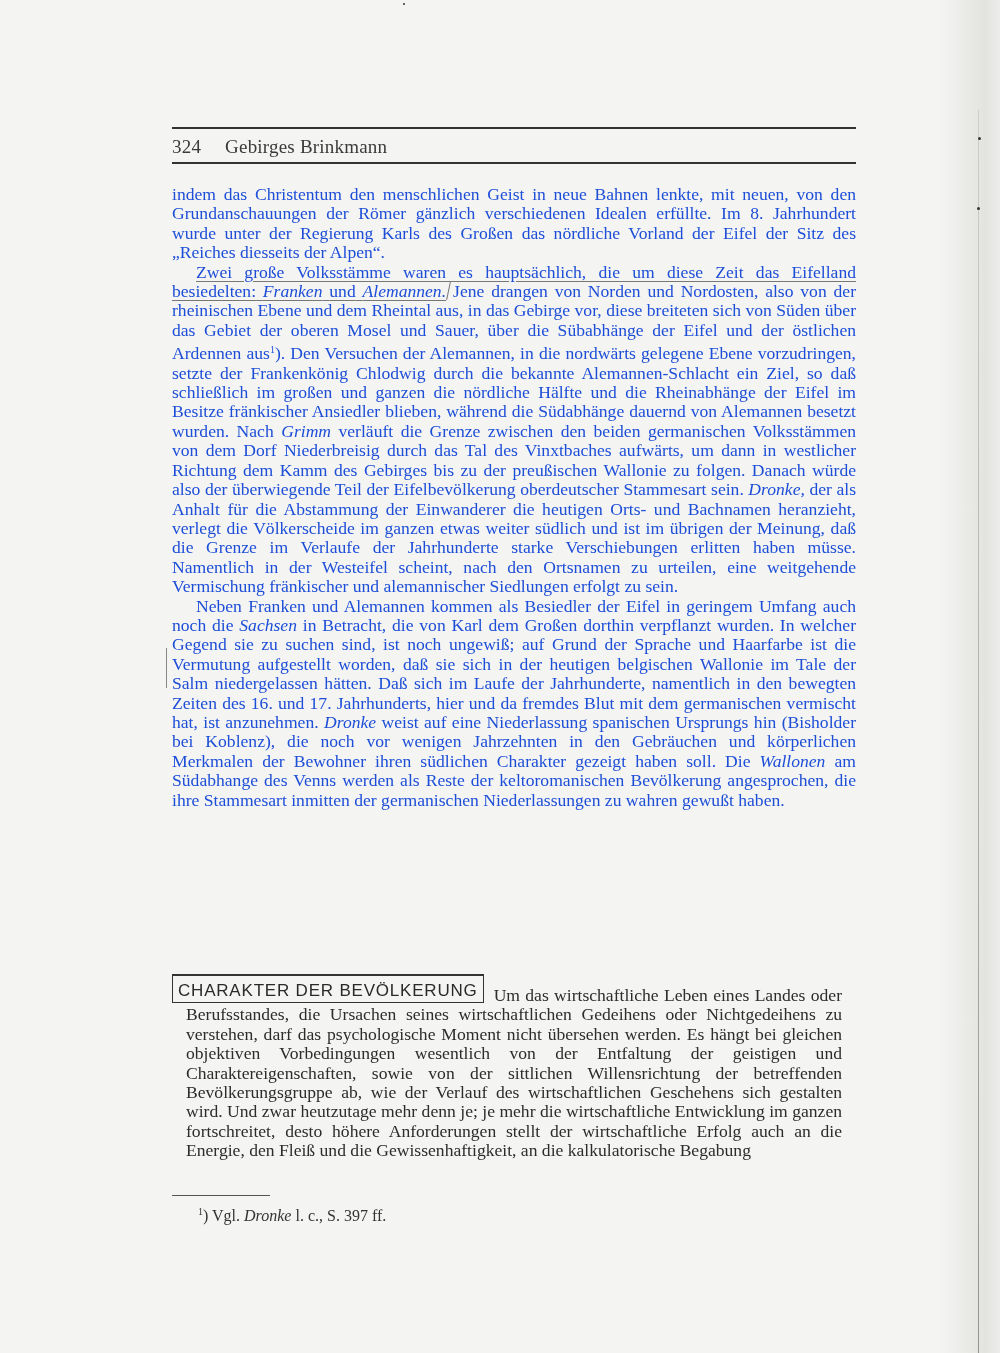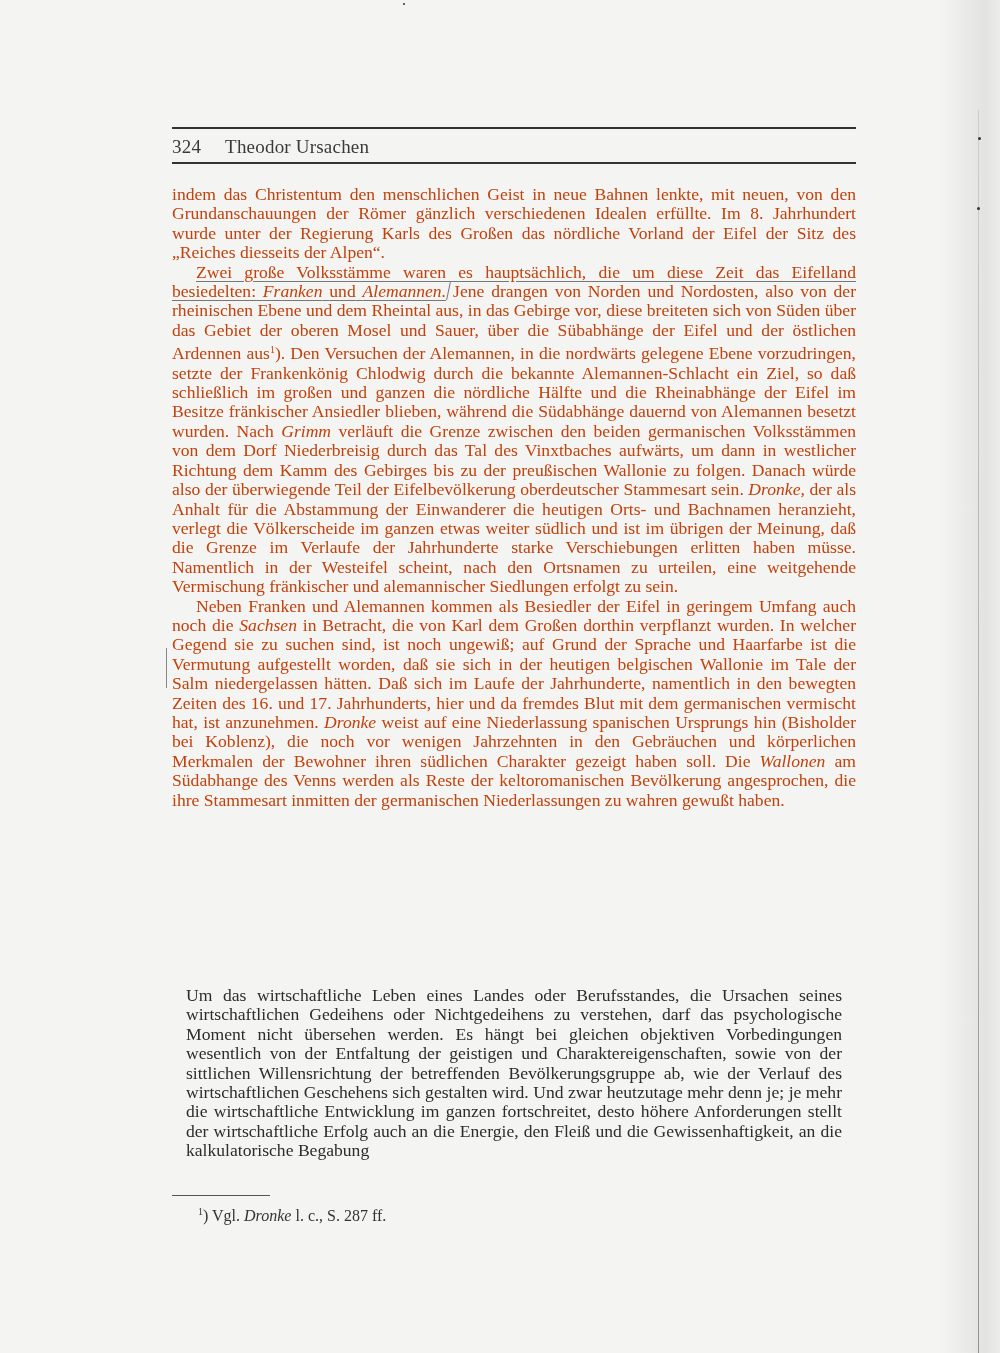--- a/index.html
+++ b/index.html
@@ -48,21 +48,21 @@
     }
     .running-head .page-num { margin-right: 24px; }
     .body-text {
       position: absolute;
       left: 172px;
       top: 185px;
       width: 684px;
       font-size: 17.6px;
       line-height: 19.4px;
       text-align: justify;
-      color: #c2410c;
+      color: #1d4ed8;
     }
     .body-text p {
       margin: 0;
       text-indent: 0;
     }
     .body-text p.indent { text-indent: 24px; }
     .body-text em { font-style: italic; }
     .underlined {
       text-decoration: underline;
       text-decoration-color: #777;
@@ -130,32 +130,33 @@
 <body>
 
 <div class="page-shade"></div>
 <div class="gutter-line"></div>
 <div class="dot" style="left:978px; top:137px;"></div>
 <div class="dot" style="left:977px; top:207px;"></div>
 <div class="dot" style="left:403px; top:3px; width:2px; height:2px;"></div>
 
 <div class="rule rule-top"></div>
 <div class="running-head">
-  <span class="page-num">324</span><span>Theodor Ursachen</span>
+  <span class="page-num">324</span><span>Gebirges Brinkmann</span>
 </div>
 <div class="rule rule-bottom"></div>
 
 <div class="margin-mark"></div>
 
 <div class="body-text">
   <p>indem das Christentum den menschlichen Geist in neue Bahnen lenkte, mit neuen, von den Grundanschauungen der Römer gänzlich verschiedenen Idealen erfüllte. Im 8. Jahrhundert wurde unter der Regierung Karls des Großen das nördliche Vorland der Eifel der Sitz des „Reiches diesseits der Alpen“.</p>
   <p class="indent"><span class="underlined"><span>Zwei große Volksstämme waren es hauptsächlich, die um diese Zeit das Eifelland besiedelten:</span> <em>Franken</em> <span>und</span> <em>Alemannen.</em></span><span class="pencil-mark"></span><span>Jene drangen von Norden und Nordosten, also von der rheinischen Ebene und dem Rheintal aus, in das Gebirge vor, diese breiteten sich von Süden über das Gebiet der oberen Mosel und Sauer, über die Sübabhänge der Eifel und der östlichen Ardennen aus</span><sup>1</sup><span>). Den Versuchen der Alemannen, in die nordwärts gelegene Ebene vorzudringen, setzte der Frankenkönig Chlodwig durch die bekannte Alemannen-Schlacht ein Ziel, so daß schließlich im großen und ganzen die nördliche Hälfte und die Rheinabhänge der Eifel im Besitze fränkischer Ansiedler blieben, während die Südabhänge dauernd von Alemannen besetzt wurden. Nach</span> <em>Grimm</em> <span>verläuft die Grenze zwischen den beiden germanischen Volksstämmen von dem Dorf Niederbreisig durch das Tal des Vinxtbaches aufwärts, um dann in westlicher Richtung dem Kamm des Gebirges bis zu der preußischen Wallonie zu folgen. Danach würde also der überwiegende Teil der Eifelbevölkerung oberdeutscher Stammesart sein.</span> <em>Dronke,</em> <span>der als Anhalt für die Abstammung der Einwanderer die heutigen Orts- und Bachnamen heranzieht, verlegt die Völkerscheide im ganzen etwas weiter südlich und ist im übrigen der Meinung, daß die Grenze im Verlaufe der Jahrhunderte starke Verschiebungen erlitten haben müsse. Namentlich in der Westeifel scheint, nach den Ortsnamen zu urteilen, eine weitgehende Vermischung fränkischer und alemannischer Siedlungen erfolgt zu sein.</span></p>
   <p class="indent"><span>Neben Franken und Alemannen kommen als Besiedler der Eifel in geringem Umfang auch noch die</span> <em>Sachsen</em> <span>in Betracht, die von Karl dem Großen dorthin verpflanzt wurden. In welcher Gegend sie zu suchen sind, ist noch ungewiß; auf Grund der Sprache und Haarfarbe ist die Vermutung aufgestellt worden, daß sie sich in der heutigen belgischen Wallonie im Tale der Salm niedergelassen hätten. Daß sich im Laufe der Jahrhunderte, namentlich in den bewegten Zeiten des 16. und 17. Jahrhunderts, hier und da fremdes Blut mit dem germanischen vermischt hat, ist anzunehmen.</span> <em>Dronke</em> <span>weist auf eine Niederlassung spanischen Ursprungs hin (Bisholder bei Koblenz), die noch vor wenigen Jahrzehnten in den Gebräuchen und körperlichen Merkmalen der Bewohner ihren südlichen Charakter gezeigt haben soll. Die</span> <em>Wallonen</em> <span>am Südabhange des Venns werden als Reste der keltoromanischen Bevölkerung angesprochen, die ihre Stammesart inmitten der germanischen Niederlassungen zu wahren gewußt haben.</span></p>
 </div>
 
 <div class="section">
+  <div class="section-heading">CHARAKTER DER BEVÖLKERUNG</div>
   <p>Um das wirtschaftliche Leben eines Landes oder Berufsstandes, die Ursachen seines wirtschaftlichen Gedeihens oder Nichtgedeihens zu verstehen, darf das psychologische Moment nicht übersehen werden. Es hängt bei gleichen objektiven Vorbedingungen wesentlich von der Entfaltung der geistigen und Charaktereigenschaften, sowie von der sittlichen Willensrichtung der betreffenden Bevölkerungsgruppe ab, wie der Verlauf des wirtschaftlichen Geschehens sich gestalten wird. Und zwar heutzutage mehr denn je; je mehr die wirtschaftliche Entwicklung im ganzen fortschreitet, desto höhere Anforderungen stellt der wirtschaftliche Erfolg auch an die Energie, den Fleiß und die Gewissenhaftigkeit, an die kalkulatorische Begabung</p>
 </div>
 
 <div class="footnote-rule"></div>
 <div class="footnote">
-  <sup>1</sup><span>) Vgl.</span> <em>Dronke</em> <span>l. c., S. 287 ff.</span>
+  <sup>1</sup><span>) Vgl.</span> <em>Dronke</em> <span>l. c., S. 397 ff.</span>
 </div>
 
 </body></html>

